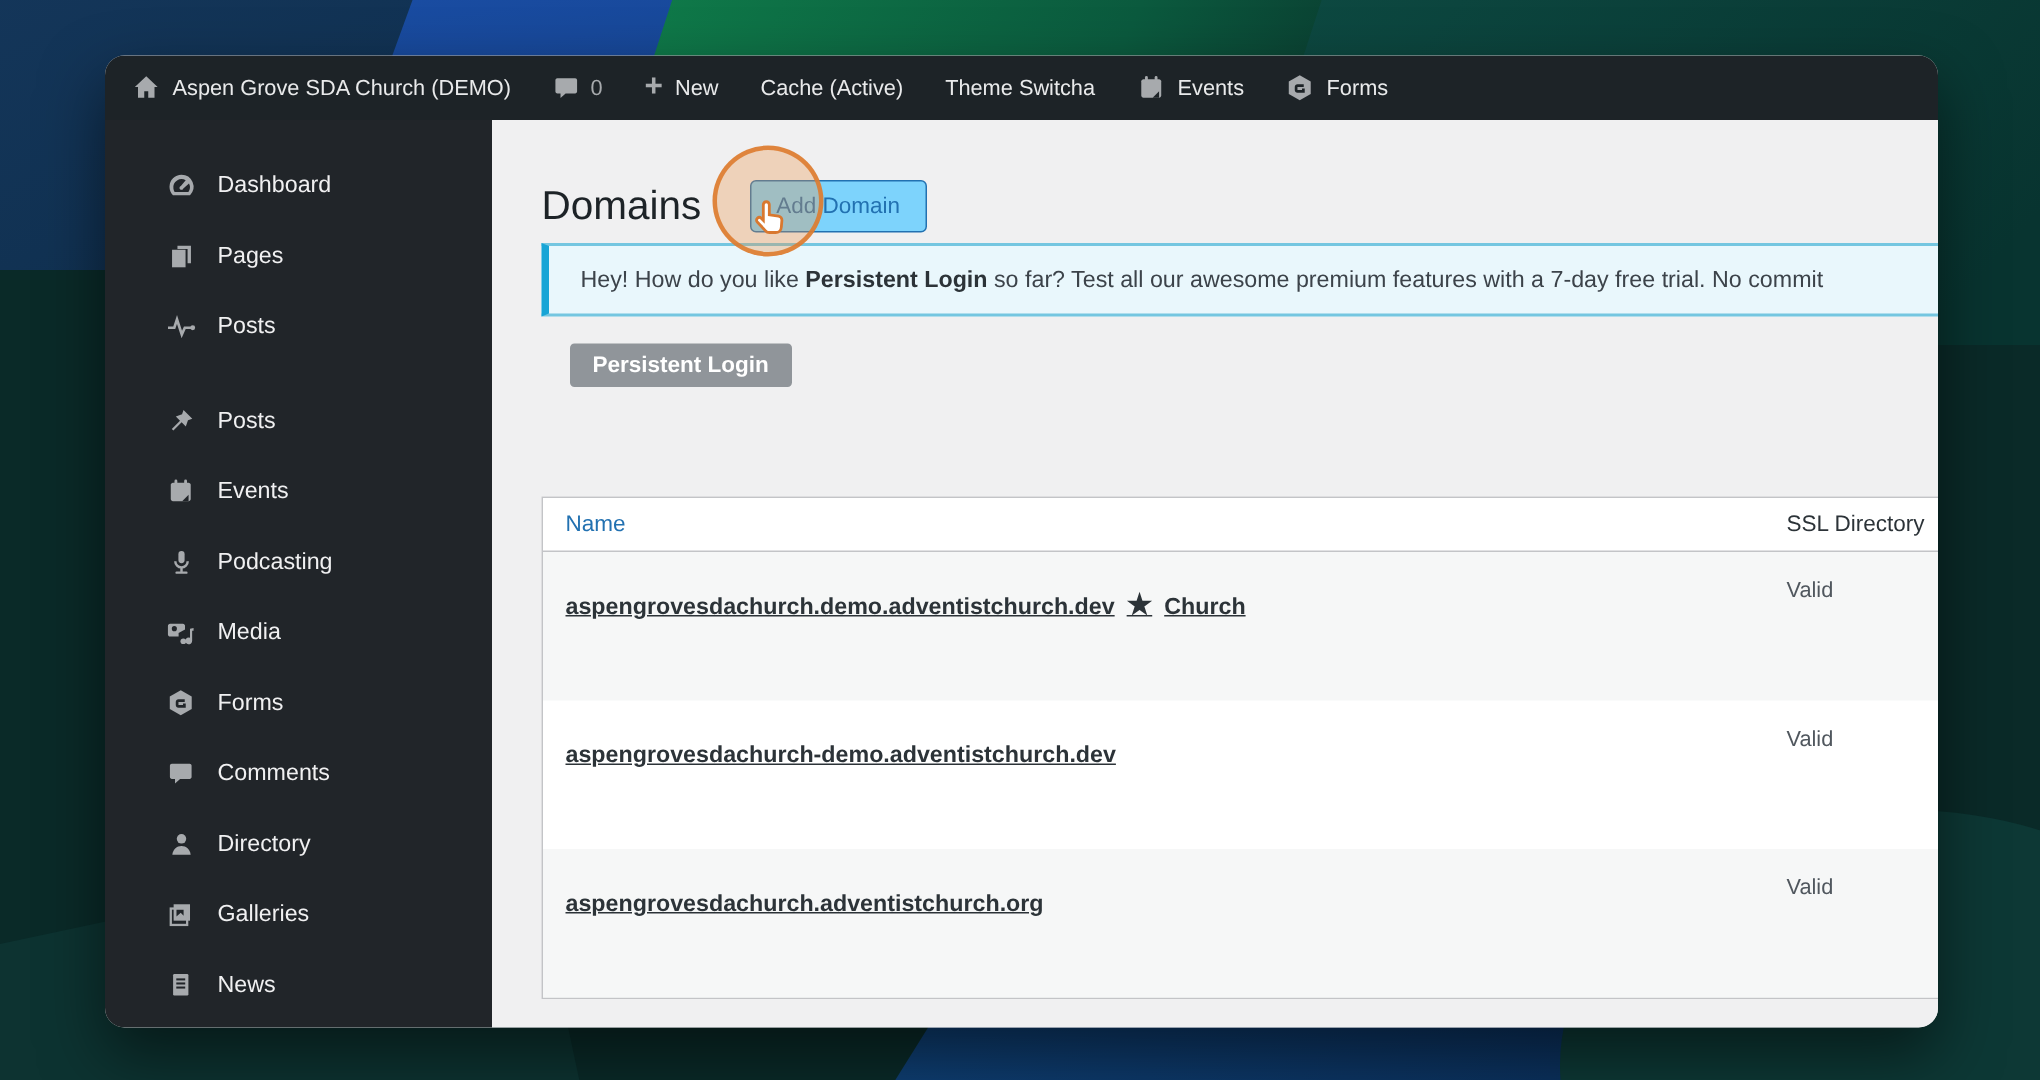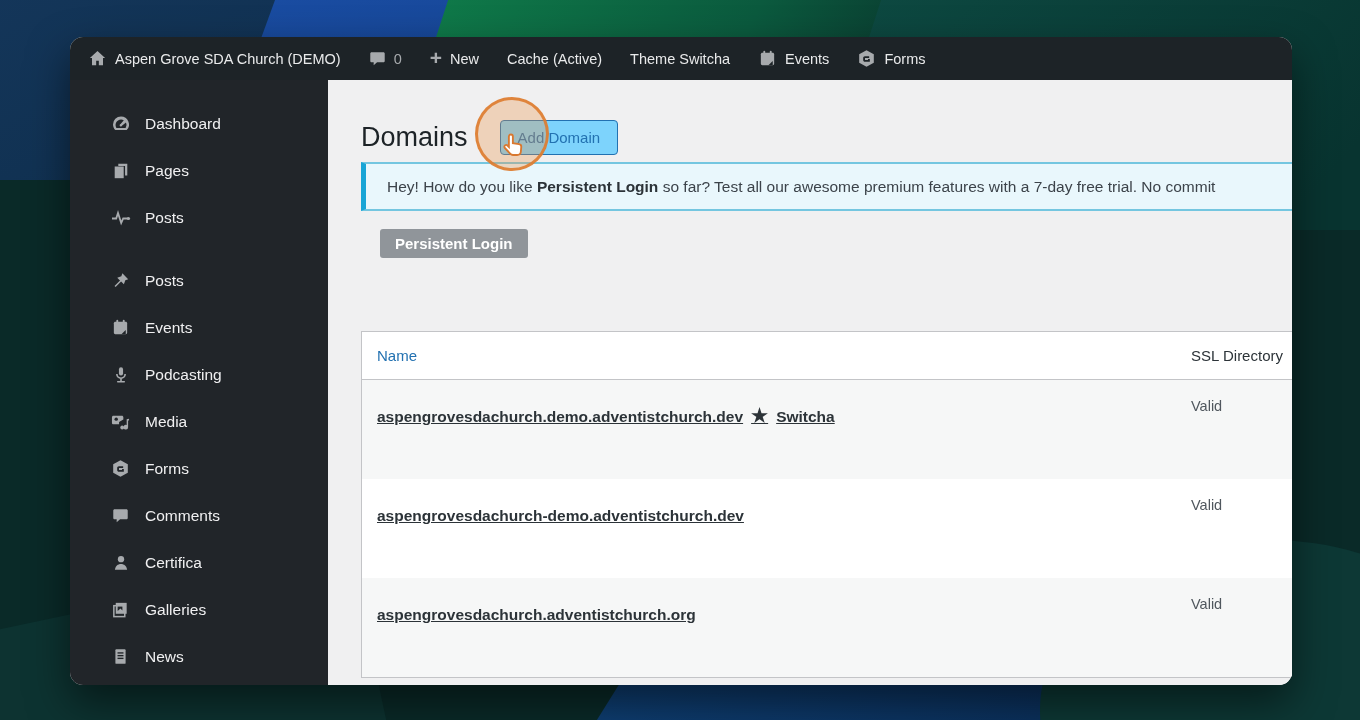--- a/index.html
+++ b/index.html
@@ -56,21 +56,21 @@
             font-size:15.5px; color:#3c434a; white-space:nowrap; overflow:hidden; }
   .notice b { color:#2c3338; }
 
   .plugin-badge { position:absolute; left:52px; top:149px; background:#90959a; color:#ffffff;
                   font-size:15px; font-weight:700; padding:6px 15px; border-radius:3px; }
 
   
   .dtable { position:absolute; left:33px; right:-4px; top:251px; background:#ffffff;
             border:1px solid #c3c4c7; }
   .drow { display:flex; }
-  .dhead { height:48px; border-bottom:1px solid #c3c4c7; }
+  .dhead { height:36px; border-bottom:1px solid #c3c4c7; }
   .dcell-name { flex:1 1 auto; padding-left:15px; }
   .dcell-ssl  { flex:0 0 104px; white-space:nowrap; overflow:visible; }
   .dhead .dcell-name { display:flex; align-items:center; font-size:15px; color:#2271b1; cursor:pointer; }
   .dhead .dcell-ssl  { display:flex; align-items:center; font-size:15px; color:#2c3338; }
   .dbody-row { height:99px; }
   .dbody-row.alt { background:#f6f7f7; }
   .dbody-row .dcell-name { padding-top:28px; font-size:15.5px; font-weight:700; color:#2c3338;
                            display:flex; align-items:flex-start; gap:8px; white-space:nowrap;text-decoration:underline; }
   .dbody-row .dcell-ssl { padding-top:18px; font-size:14.5px; color:#50575e; }
   .primary-star { font-size:19px; line-height:1; color:#2c3338; margin-top:-2px; }
@@ -236,21 +236,21 @@
           </span>
           <span>Comments</span>
         </div>
         <div class="side-item">
           <span class="icon">
             <svg width="18" height="18" viewBox="0 0 20 20" fill="currentColor">
                 <circle cx="10" cy="5.8" r="3.5"></circle>
                 <path d="M3.2 17.5c.6-4 3.3-6.3 6.8-6.3s6.2 2.3 6.8 6.3z"></path>
               </svg>
           </span>
-          <span>Certifica</span>
+          <span>Directory</span>
         </div>
         <div class="side-item">
           <span class="icon">
             <svg width="19" height="19" viewBox="0 0 20 20" fill="none" stroke="currentColor" stroke-width="1.6">
                 <rect x="5" y="3" width="11.5" height="11.5" fill="currentColor" stroke="none"></rect>
                 <path d="M7 6.5h5v4.5l-2-2-3 2.5z" fill="#212529" stroke="none"></path>
                 <rect x="3" y="6" width="11.5" height="11.5"></rect>
               </svg>
           </span>
           <span>Galleries</span>
@@ -286,21 +286,21 @@
 
         <div class="dtable">
           <div class="drow dhead">
             <div class="dcell-name">Name</div>
             <div class="dcell-ssl">SSL Directory</div>
           </div>
           <div class="drow dbody-row alt">
             <div class="dcell-name">
               <span>aspengrovesdachurch.demo.adventistchurch.dev</span>
               <span class="primary-star">★</span>
-              <span>Switcha</span>
+              <span>Church</span>
             </div>
             <div class="dcell-ssl">Valid</div>
           </div>
           <div class="drow dbody-row">
             <div class="dcell-name">
               <span>aspengrovesdachurch-demo.adventistchurch.dev</span>
             </div>
             <div class="dcell-ssl">Valid</div>
           </div>
           <div class="drow dbody-row alt">

